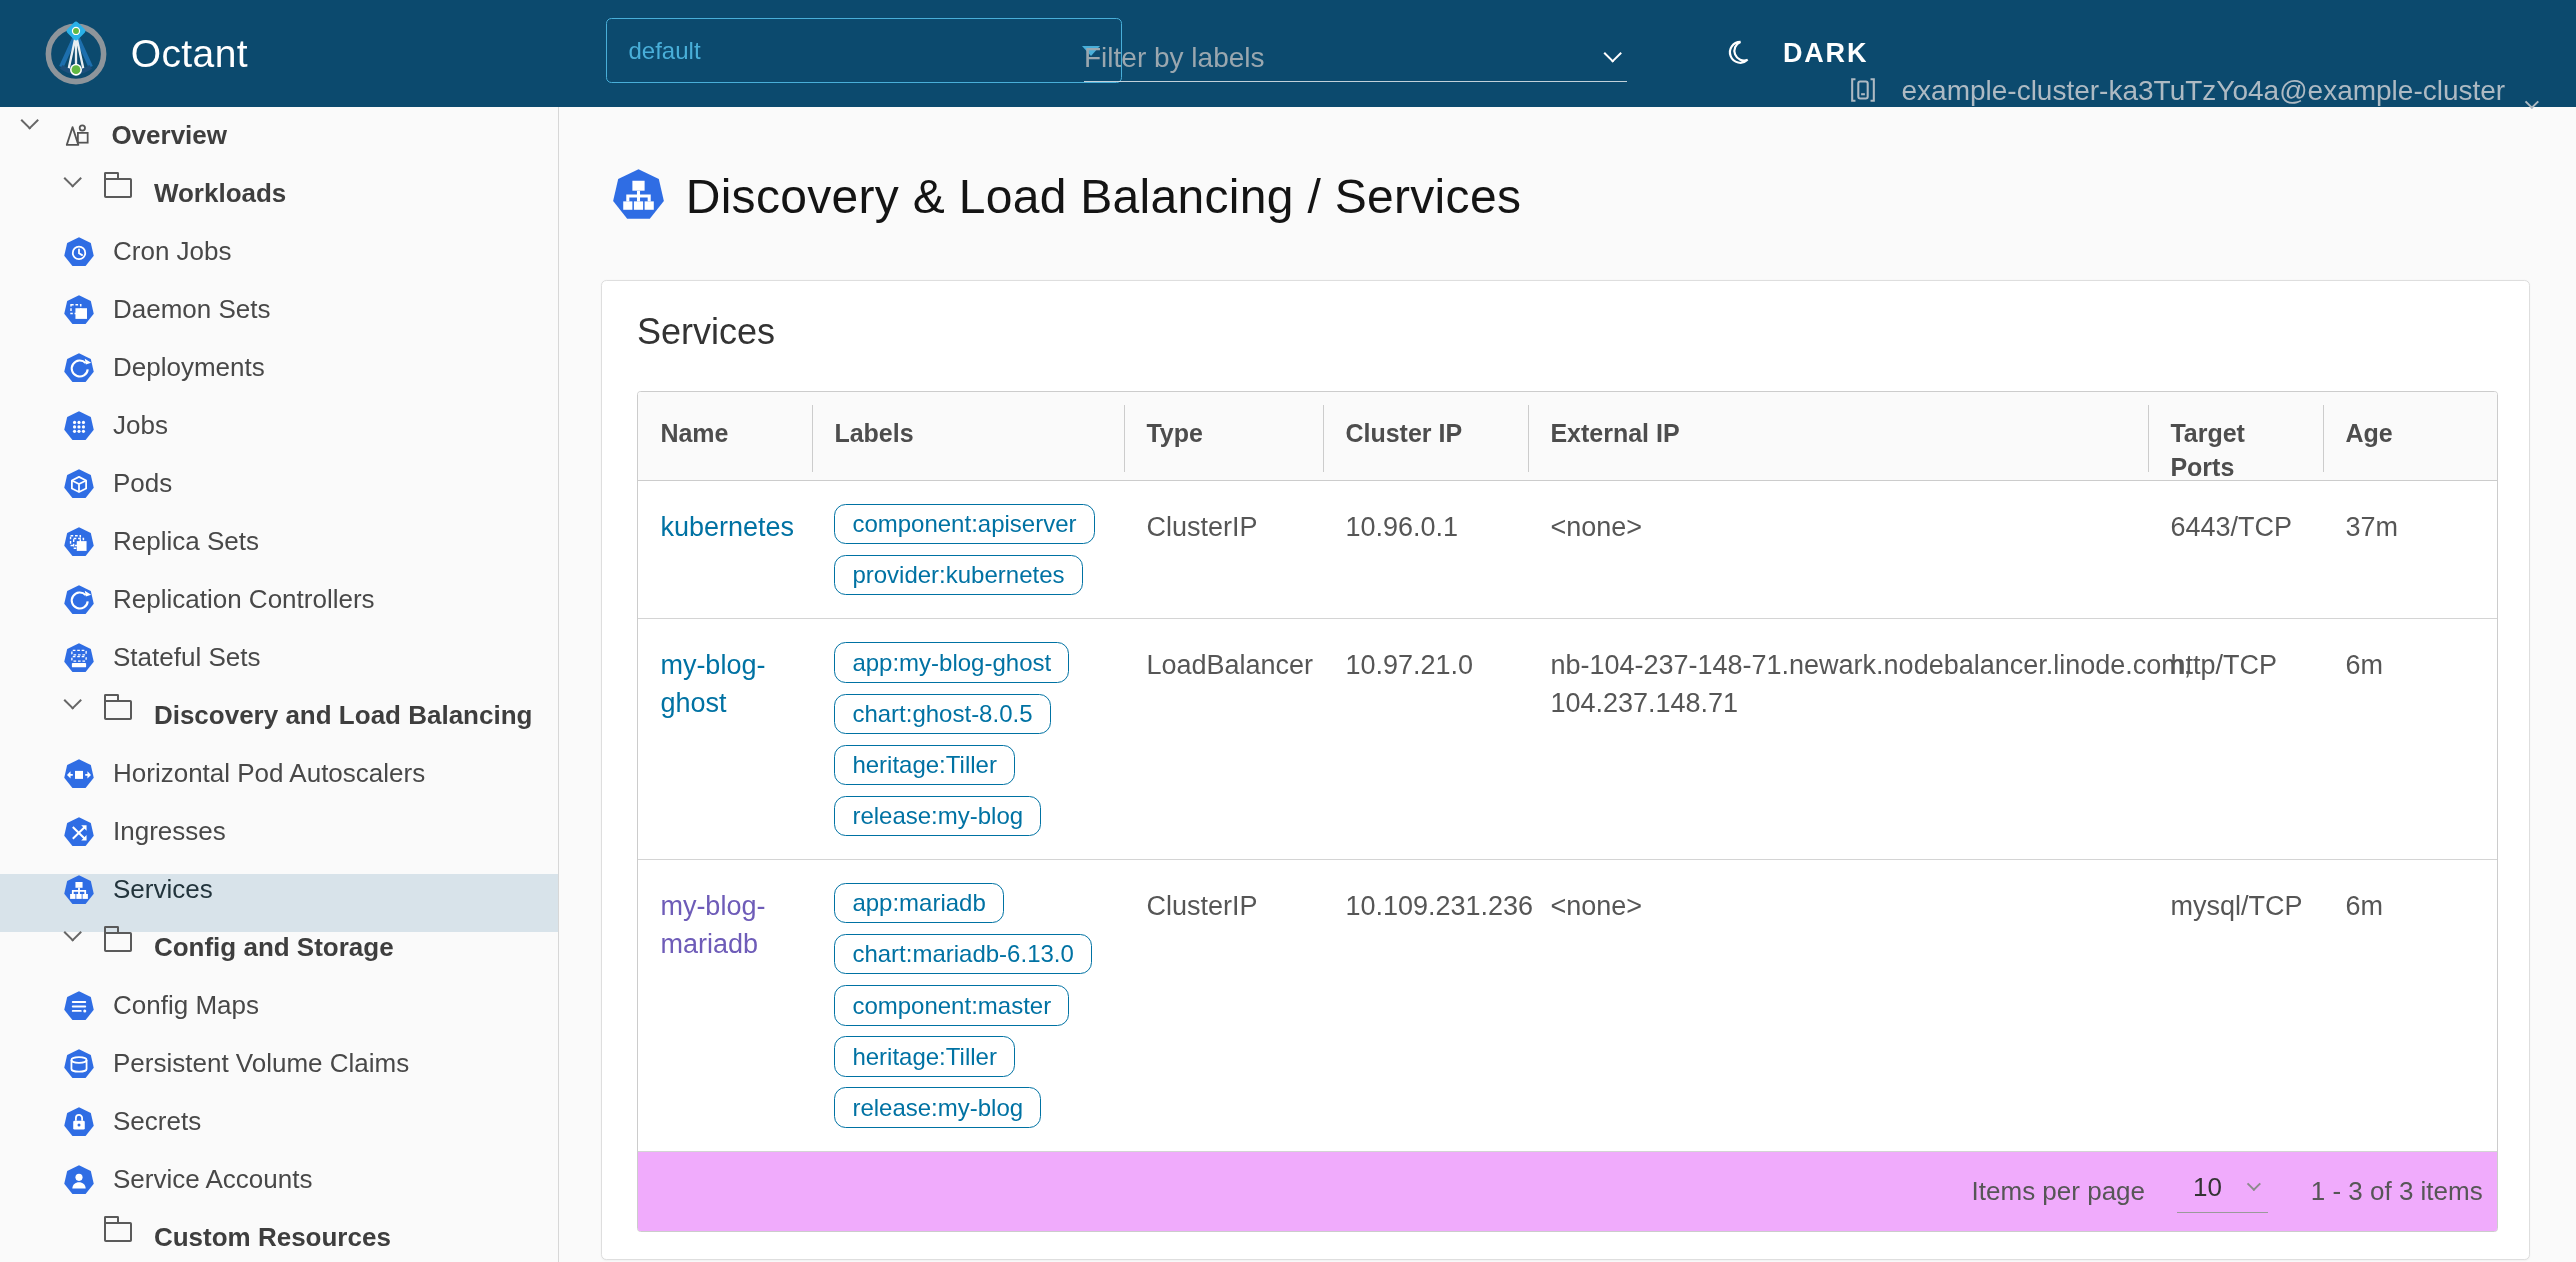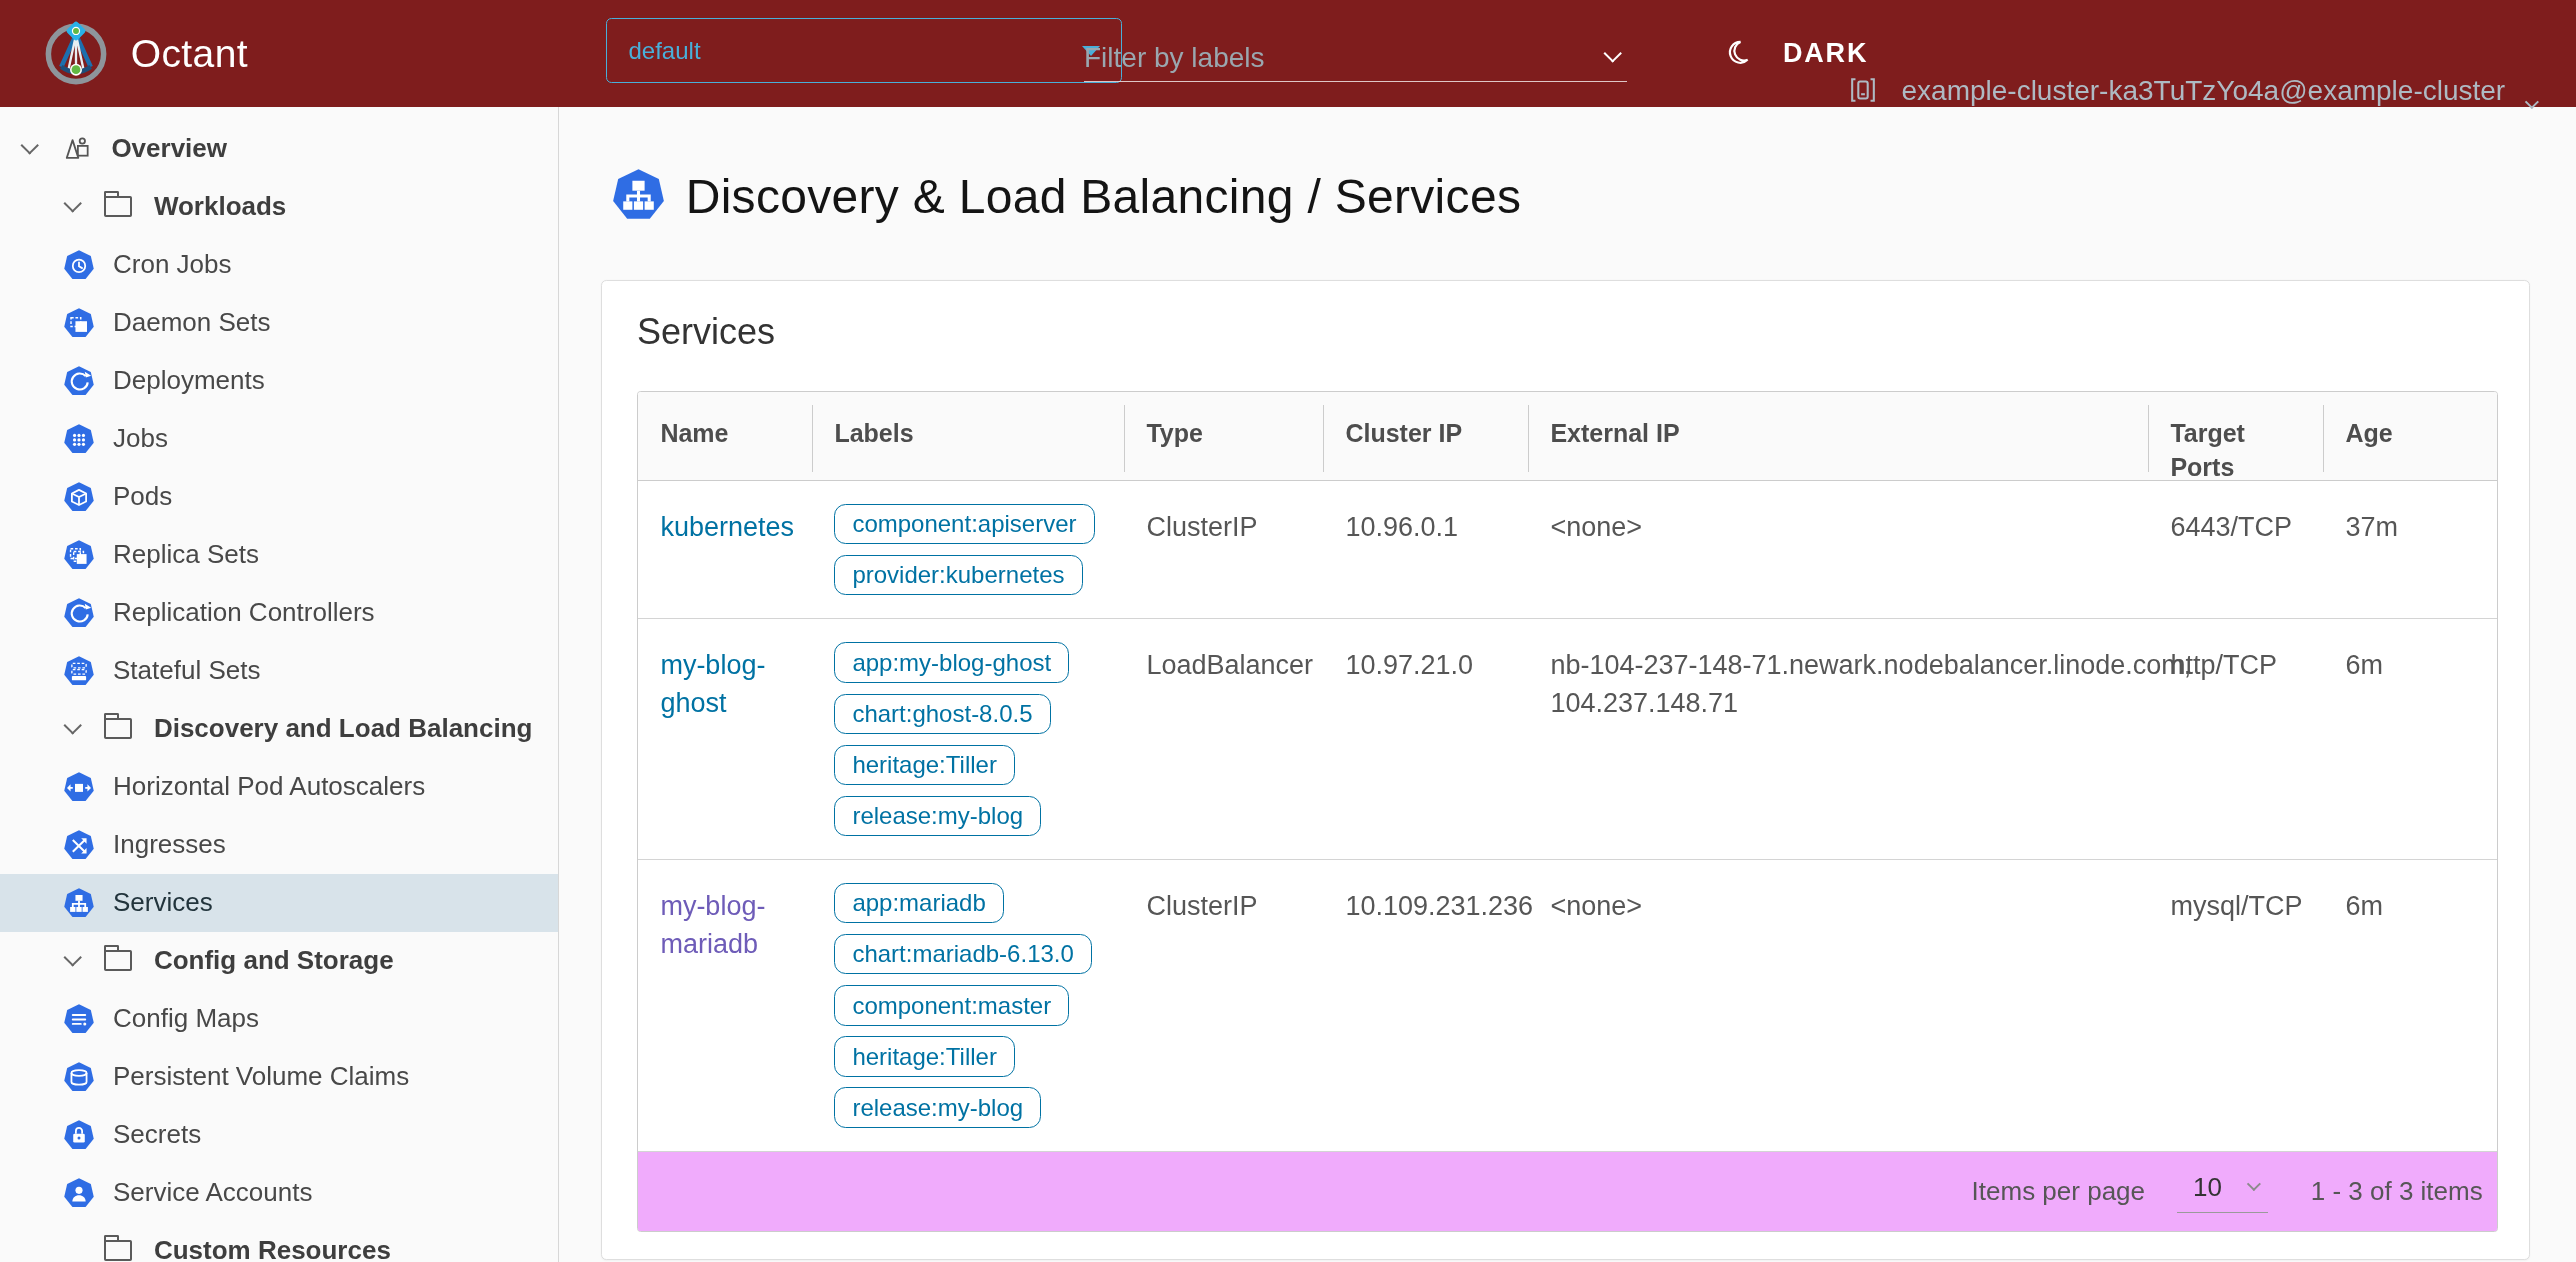--- a/index.html
+++ b/index.html
@@ -1,20 +1,20 @@
 <!DOCTYPE html>
 <html style="font-size:14.3px"><head>
 <meta charset="utf-8">
 <style>
   * { box-sizing: border-box; margin: 0; padding: 0; }
   html,body { width:2576px; height:1263px; overflow:hidden; background:#fafafa;
               font-family:"Liberation Sans", sans-serif; }
 
   
-  .top-header { position:relative; height:107px; background:#7f1d1d; display:flex; align-items:center; }
+  .top-header { position:relative; height:107px; background:#0c4a6e; display:flex; align-items:center; }
   .logo-wrap { margin-left:41px; width:70px; height:70px; flex:0 0 auto; }
   .app-name { color:#fff; font-size:39px; font-weight:400; margin-left:19.7px; letter-spacing:0.4px; }
 
   .ns-select { position:absolute; left:606px; top:18px; width:516px; height:65px;
                border:1.8px solid #49afd9; border-radius:5.4px; display:flex; align-items:center;
                color:#49afd9; font-size:24px; padding:0 21.5px; cursor:pointer; }
   .ns-select .tri { margin-left:auto; width:0; height:0;
                     border-left:9px solid transparent; border-right:9px solid transparent;
                     border-top:10.7px solid #49afd9; }
 
@@ -32,21 +32,21 @@
   .theme-toggle .label { color:#fff; font-size:27px; font-weight:700; letter-spacing:1.8px; }
 
   .context-sel { position:absolute; right:39px; top:0; height:107px; display:flex;
                  align-items:flex-end; gap:22px; cursor:pointer; }
   .context-sel .ctx-text { color:#aebac3; font-size:28px; }
   .context-sel .chev { width:9.8px; height:9.8px; border-color:#aebac3; margin-top:-5.4px; }
 
   
   .shell { display:flex; height:1156px; }
   .sidebar { flex:0 0 559px; background:#fafafa; border-right:0.9px solid #d7d7d7; padding-top:12.5px; overflow:hidden; }
-  .nav-row { height:58px; display:flex; align-items:center; cursor:pointer; }
+  .nav-row { height:58px; display:flex; align-items:flex-start; cursor:pointer; }
   .nav-row.lvl0 { padding-left:23px; }
   .nav-row.lvl1 { padding-left:66px; }
   .nav-row.lvl2 { padding-left:63px; }
   .nav-row.selected { background:#d8e3ea; }
   .caret { width:13.4px; height:13.4px; border-right:2.2px solid #666; border-bottom:2.2px solid #666;
            transform:rotate(45deg); margin:-5.4px 25px 0 0; flex:0 0 auto; }
   .caret.spacer { border:none; }
   .folder { width:28px; height:20.6px; border:2.2px solid #5a5a5a; border-radius:1.8px;
             position:relative; margin-right:21.5px; flex:0 0 auto; }
   .folder::before { content:''; position:absolute; top:-7.2px; left:-2.2px; width:10.7px; height:5.4px;

